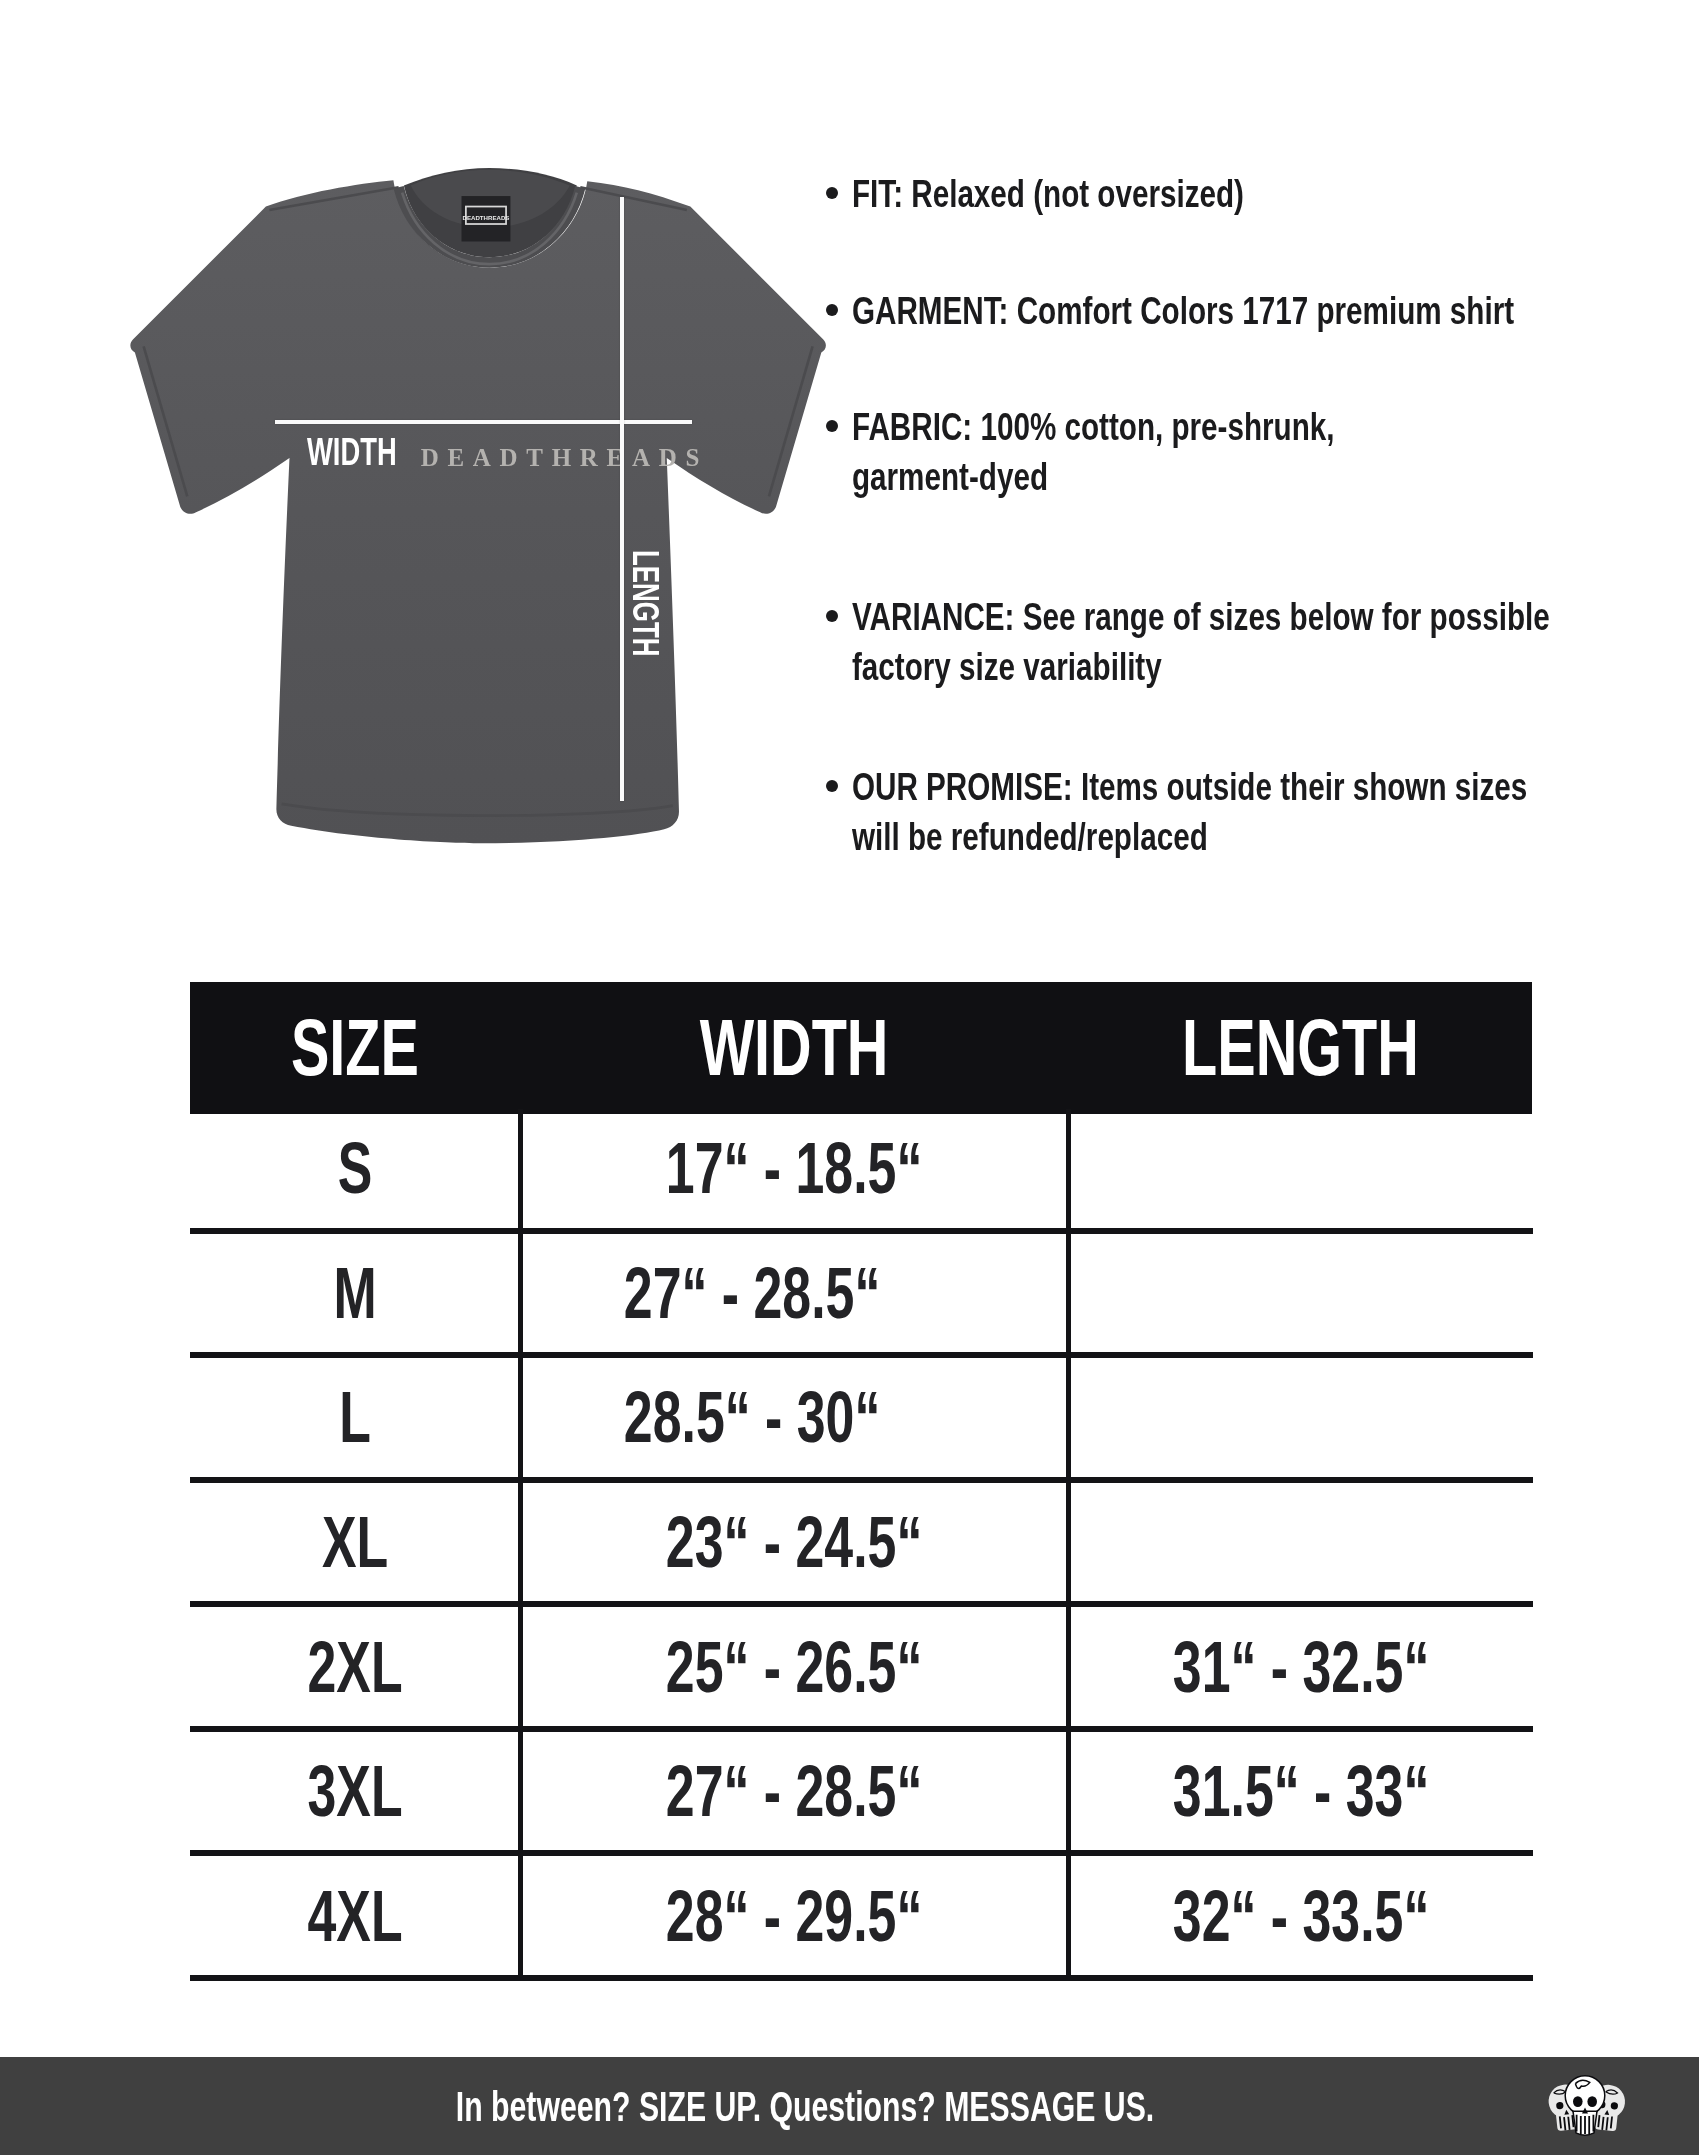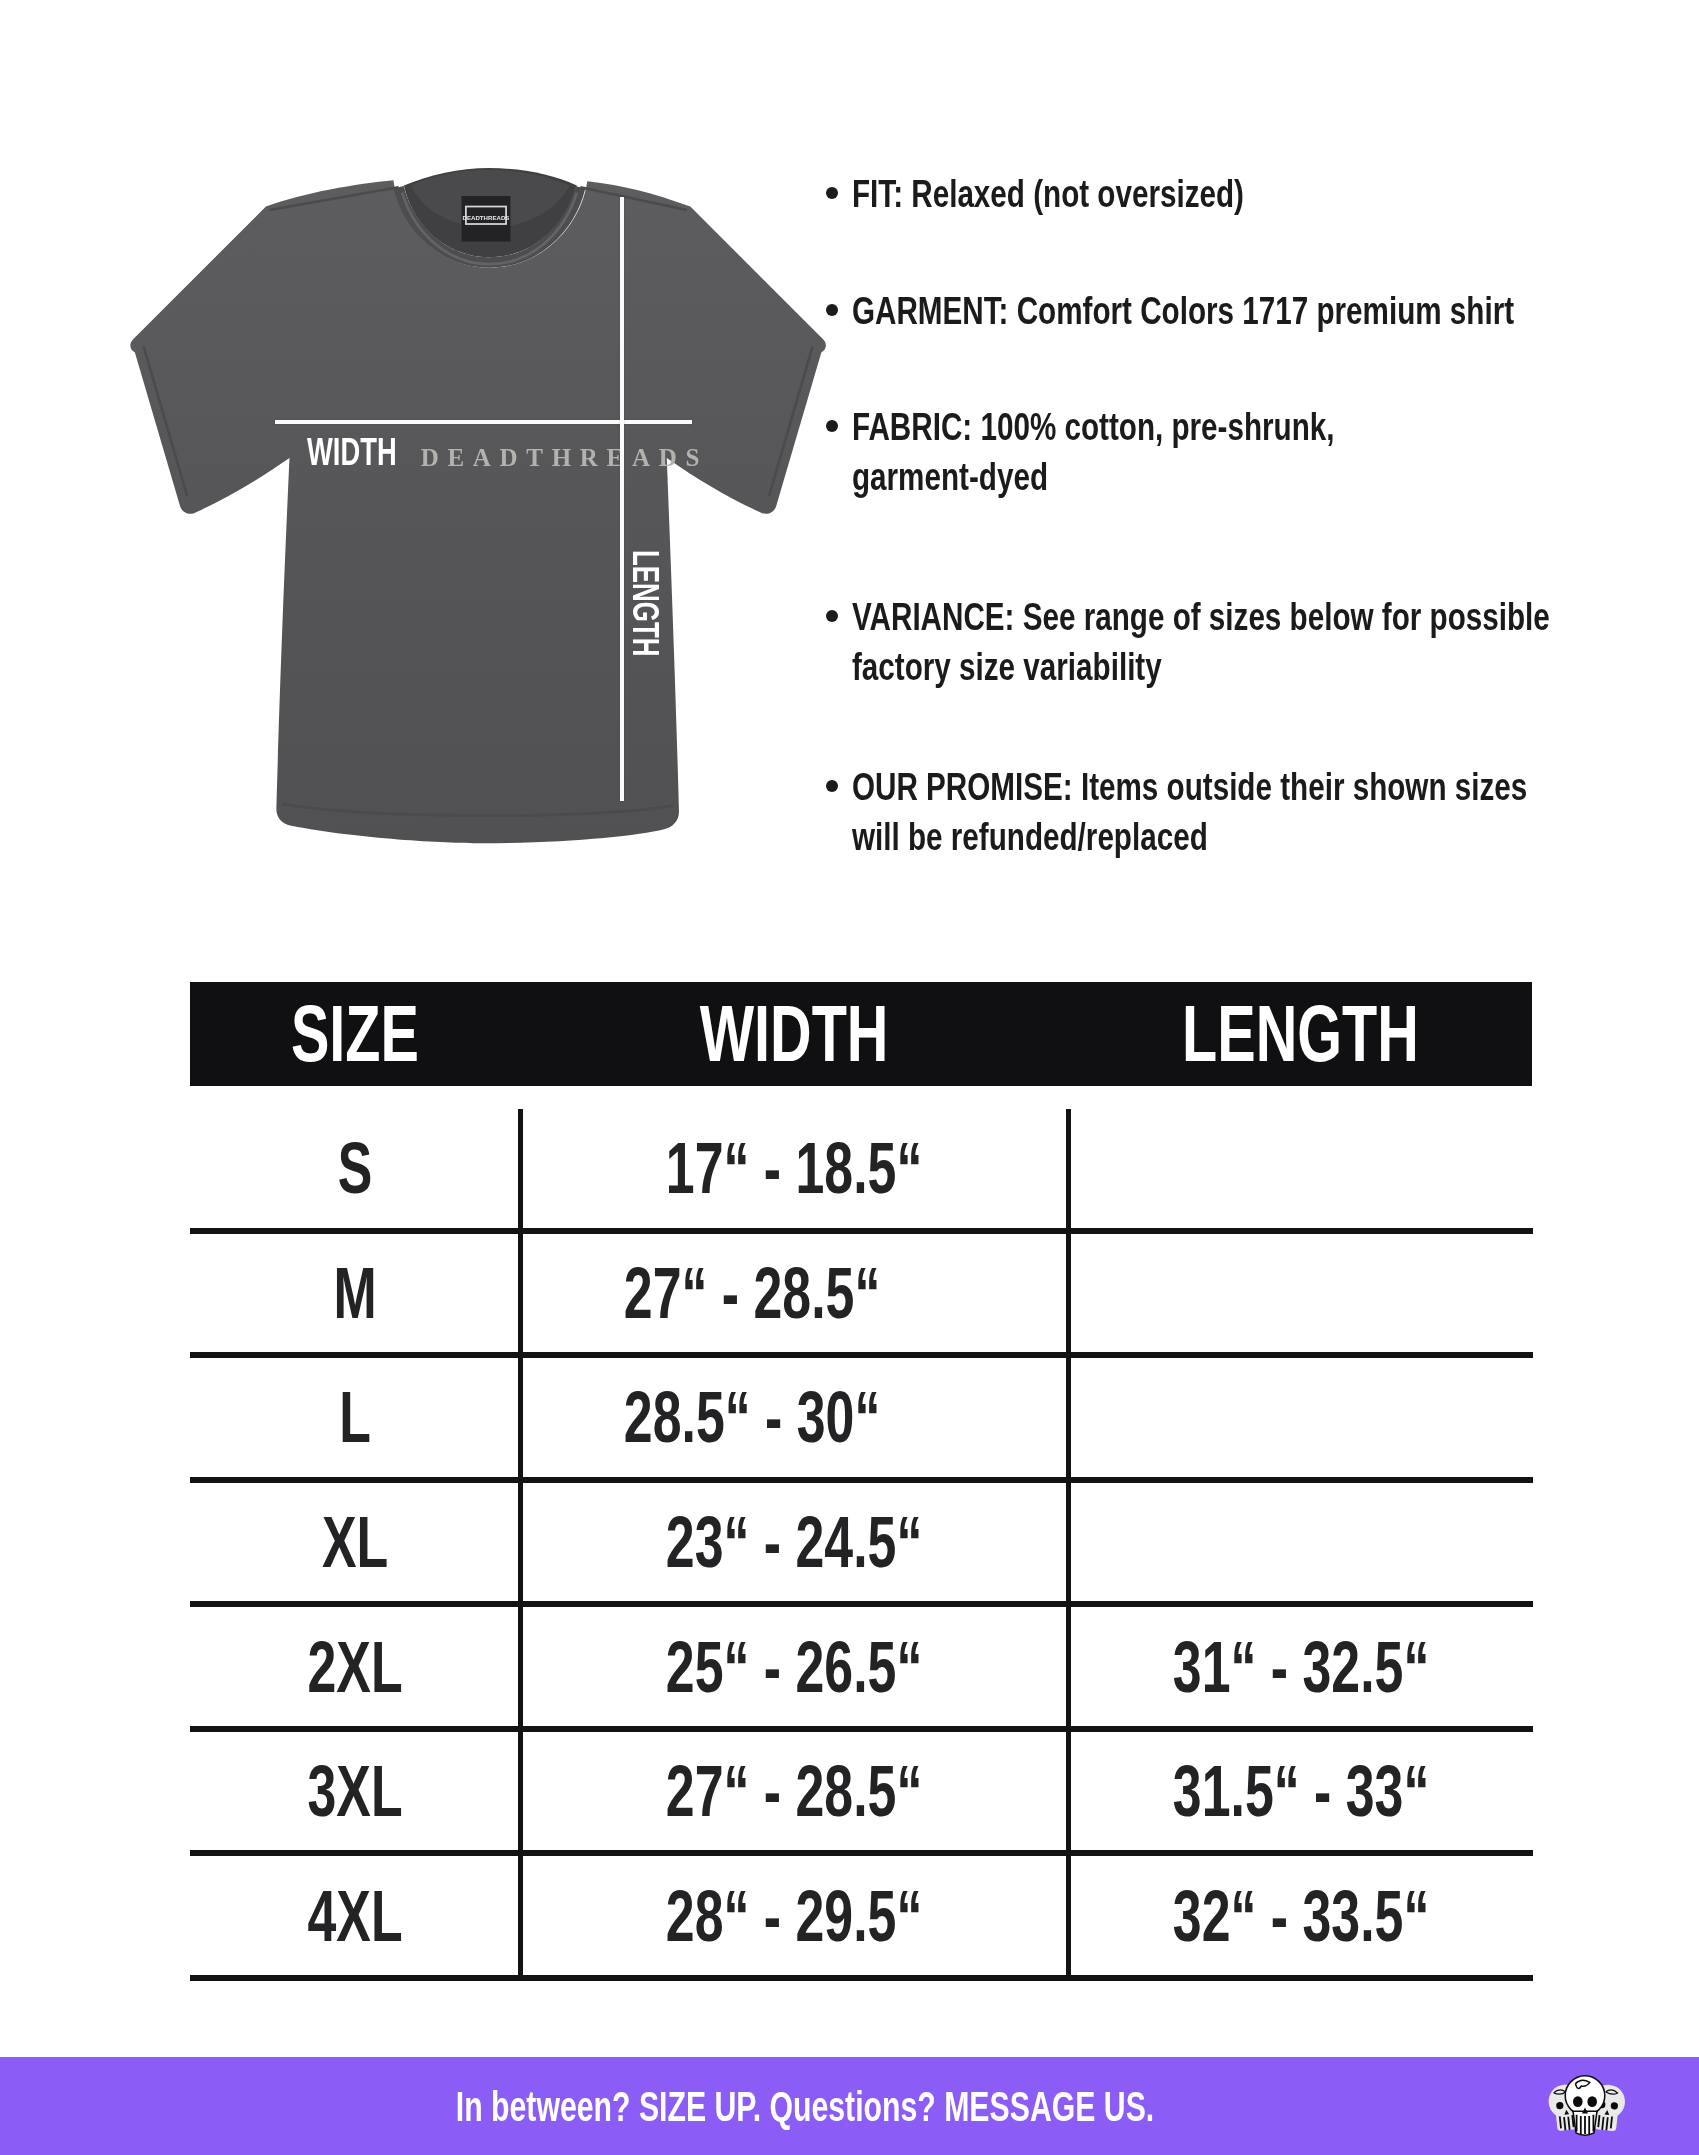--- a/index.html
+++ b/index.html
@@ -25,36 +25,36 @@
 
   
   .feature{position:absolute;left:826px;display:flex;color:#1b1b1d;
       font-weight:bold;font-size:38px;line-height:50px;}
   .feature .dot{flex:none;width:12.2px;height:12.2px;border-radius:50%;background:#1b1b1d;
       margin:18.3px 14px 0 0;}
   .feature .txt{width:1048px;}
   .f1{top:169px;} .f2{top:286px;} .f3{top:402px;} .f4{top:592px;} .f5{top:762px;}
 
   
-  .thead{position:absolute;left:190px;top:982px;width:1342px;height:104px;
+  .thead{position:absolute;left:190px;top:982px;width:1342px;height:132px;
       background:#101013;display:flex;align-items:center;color:#ffffff;
       font-weight:bold;font-size:80px;}
   .thead .hc{display:flex;align-items:center;justify-content:center;height:100%;}
   .hc1{width:330px;} .hc2{width:549px;} .hc3{width:464px;}
   .tbody{position:absolute;left:190px;top:1109px;width:1342px;height:872px;
       display:grid;grid-template-rows:repeat(7,1fr);}
   .trow{display:flex;align-items:center;border-bottom:6.1px solid #131316;
       color:#232326;font-weight:bold;font-size:72px;}
   .trow .c{display:flex;align-items:center;justify-content:center;height:100%;}
   .c1{width:330px;} .c2{width:549px;} .c3{width:464px;}
   .vdiv{position:absolute;top:1109px;width:5.2px;height:872px;background:#131316;}
   .vd1{left:518px;} .vd2{left:1066px;}
 
   
-  .footer{position:absolute;left:0;top:2057px;width:1700px;height:99px;background:#8b5cf6;}
+  .footer{position:absolute;left:0;top:2057px;width:1700px;height:99px;background:#404040;}
   .footer-text{position:absolute;left:805px;top:50%;transform:translate(-50%,-50%);
       color:#ffffff;font-weight:bold;font-size:42px;white-space:nowrap;}
   .skulls{position:absolute;left:1537px;top:2072px;width:96px;height:70px;}
 </style>
 </head>
 <body>
 
 <div class="page">
 
   <div class="shirt-wrap">

